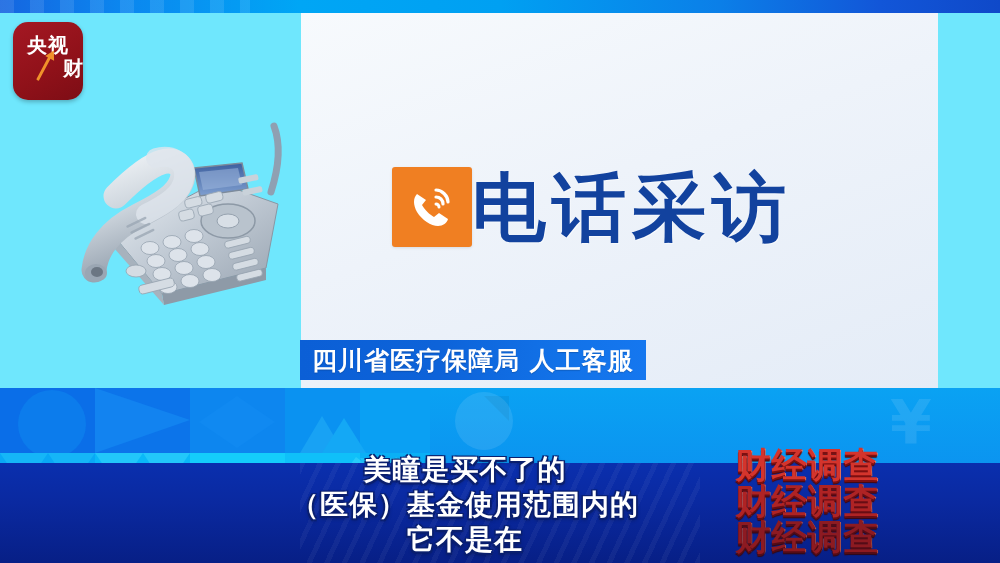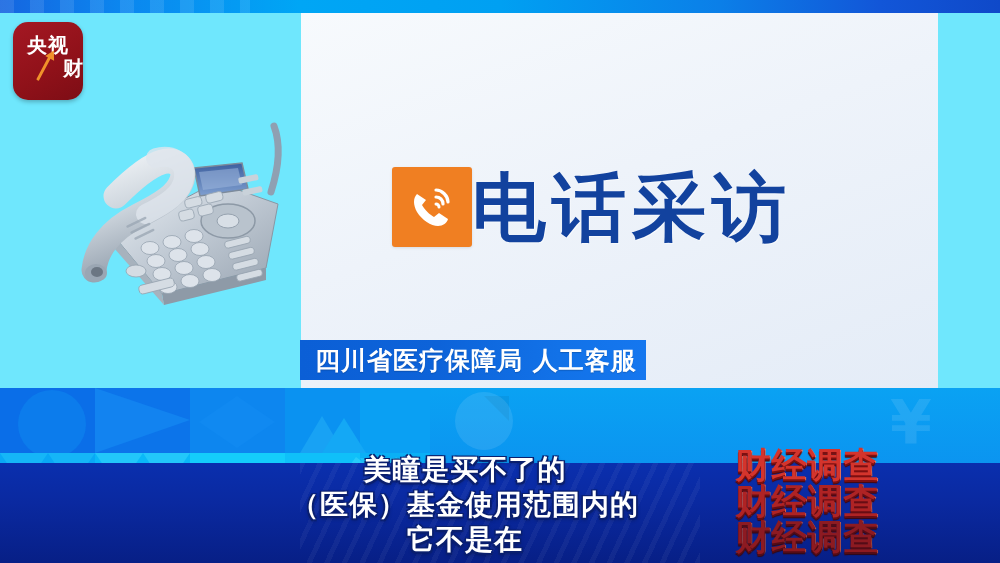--- a/index.html
+++ b/index.html
@@ -80,23 +80,22 @@
 
   
   .caption-bar{
     position:absolute; left:300px; top:340px; width:346px; height:40px;
     background:linear-gradient(90deg,#0b5fd6 0%,#0d63d9 40%,#1272e8 75%,#1577ef 100%);
     display:flex; align-items:center;
   }
   .caption-bar .txt{
     color:#ffffff; font-weight:bold; font-size:25px; letter-spacing:1px;
     font-family:"DejaVu Sans","Liberation Sans",sans-serif;
-    padding-left:0; white-space:nowrap;
+    padding-left:12px; white-space:nowrap;
     text-shadow:0 1px 1px rgba(0,0,0,.18);
-    margin-left:15px;
   }
 
   
   .lower{
     position:absolute; left:0; top:388px; width:1000px; height:175px;
     background:#0a8bf0; overflow:hidden;
   }
   .mosaic{ position:absolute; left:0; top:0; width:430px; height:175px; }
   .lower-right-fill{
     position:absolute; left:330px; top:0; width:670px; height:175px;

